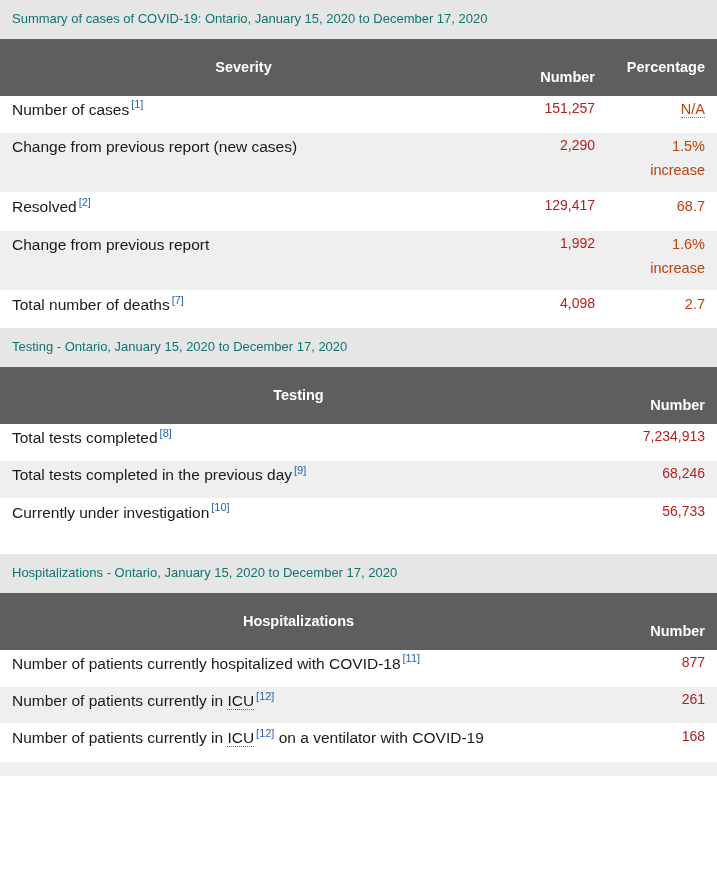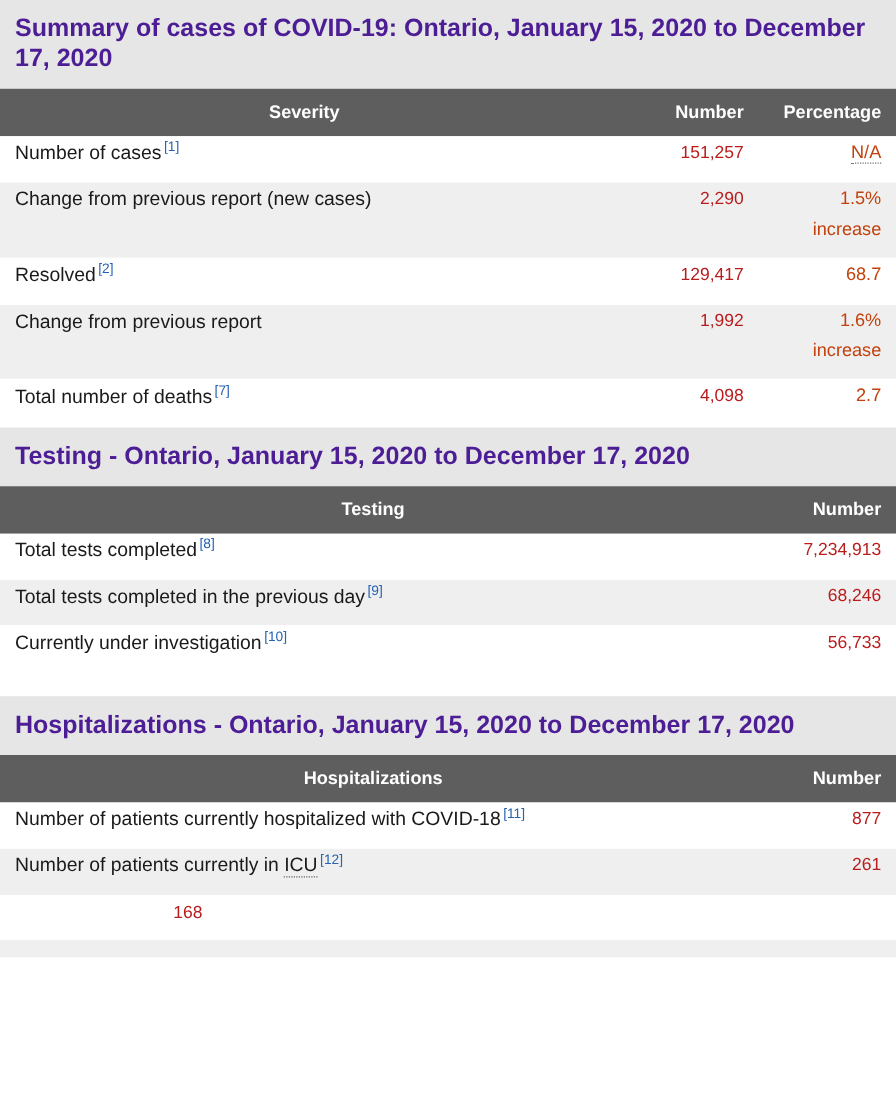--- a/index.html
+++ b/index.html
@@ -14,44 +14,44 @@
     -webkit-font-smoothing: antialiased;
   }
   .page {
     width: 717px;
     box-sizing: border-box;
   }
 
   
   .caption {
     background: #e6e6e6;
-    color: #4c1d95;
-    font-size: 20px;
+    color: #0f766e;
+    font-size: 13px;
     padding: 11px 12px 12px 12px;
     box-sizing: border-box;
     line-height: 1.2;
-    font-weight: bold;
   }
 
   
   .thead {
     background: #5e5e5e;
     color: #ffffff;
     display: flex;
     align-items: center;
     box-sizing: border-box;
     padding: 11px 12px;
     font-size: 14.5px;
     font-weight: bold;
   }
   .thead .col-label { flex: 1 1 auto; text-align: center; }
   .thead .col-num {
     width: 120px;
     text-align: right;
     flex: 0 0 auto;
+    margin-top: 19px;
   }
   .thead .col-pct {
     width: 110px;
     text-align: right;
     flex: 0 0 auto;
   }
 
   
   .row {
     display: flex;
@@ -220,18 +220,21 @@
   </div>
 
   <div class="row alt two">
     <div class="cell-label">
       <span>Number of patients currently in </span><span class="abbr">ICU</span><sup class="ref">[12]</sup><span></span>
     </div>
     <div class="cell-num">261</div>
   </div>
 
   <div class="row plain two">
+    <div class="cell-label">
+      <span>Number of patients currently in </span><span class="abbr">ICU</span><sup class="ref">[12]</sup><span> on a ventilator with COVID-19</span>
+    </div>
     <div class="cell-num">168</div>
   </div>
 
   <div class="bottom-strip"></div>
 
 </div>
 
 </body></html>

